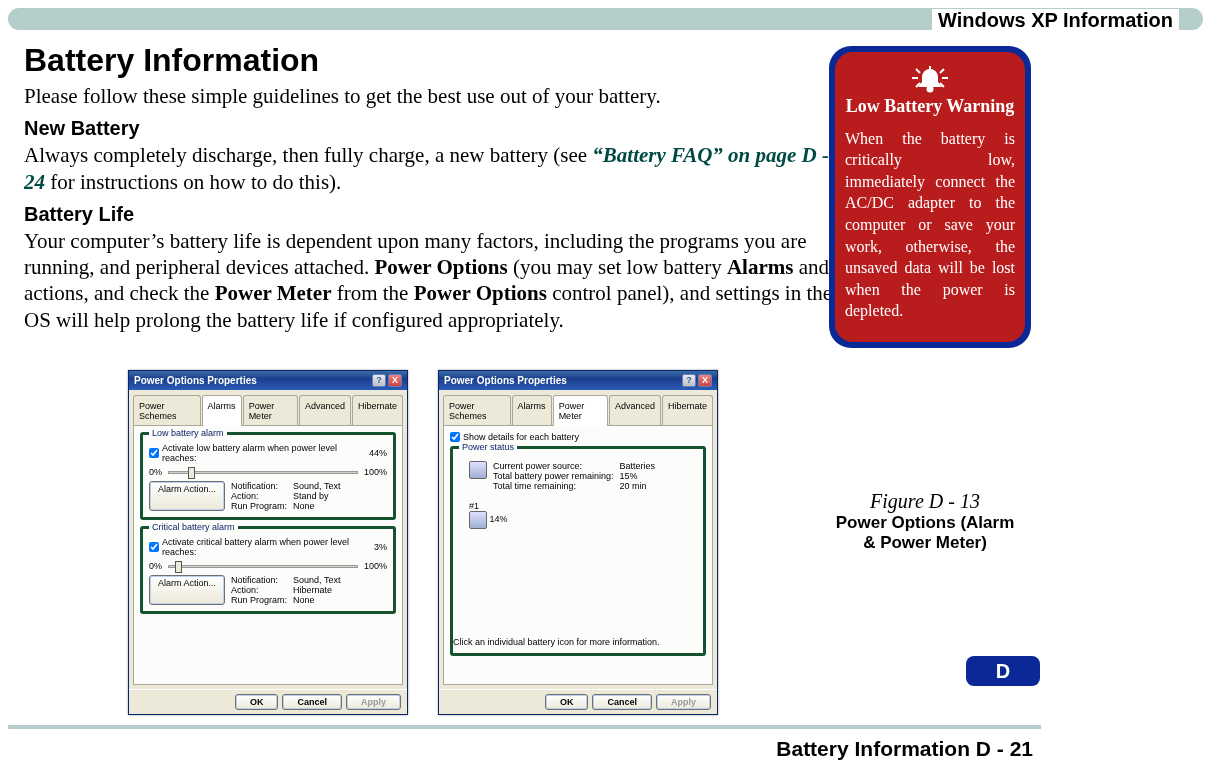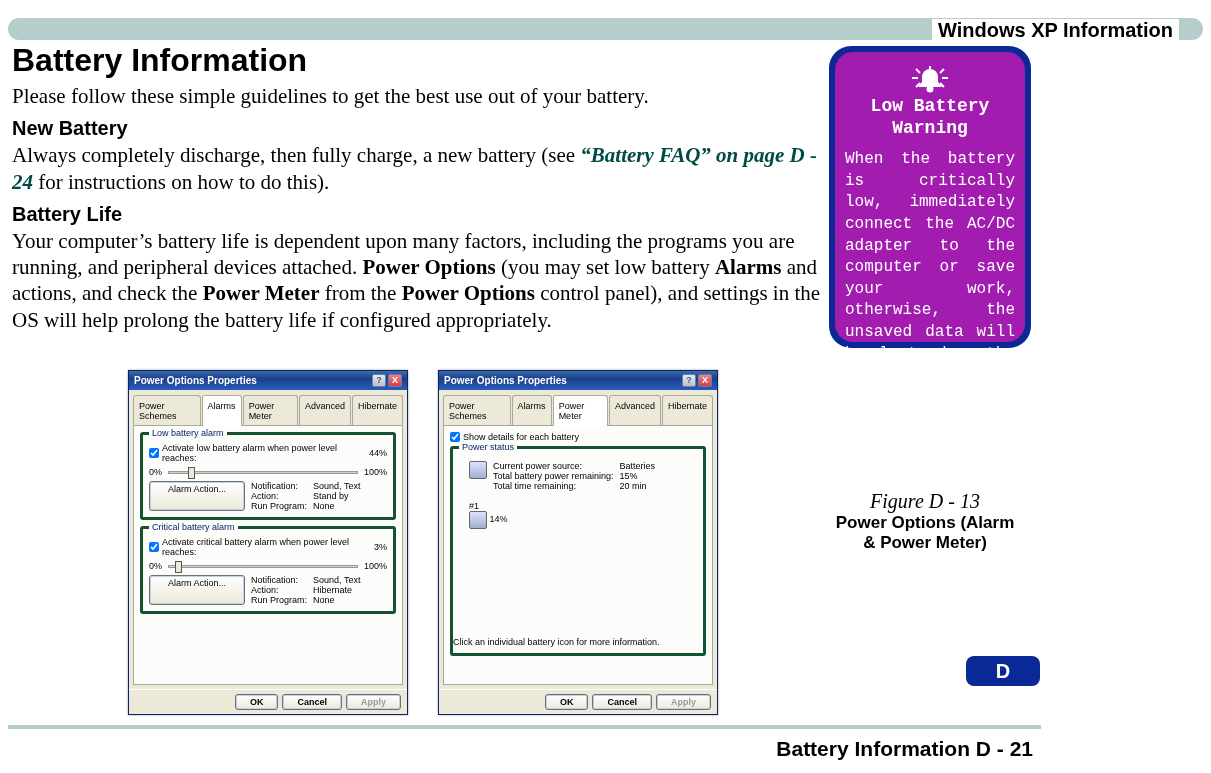--- a/index.html
+++ b/index.html
@@ -7,42 +7,42 @@
     font-family: "Times New Roman", Times, serif;
     background: #fff;
     width: 1211px;
     height: 773px;
     position: relative;
     font-size: 20px;
     color: #000;
   }
   .header-bar {
     position: absolute;
-    top: 18px;
+    top: 8px;
     left: 8px;
     right: 8px;
     height: 22px;
     background: #b6cecb;
     border-radius: 11px;
   }
   .header-title {
     position: absolute;
     right: 24px;
     top: 1px;
     font-family: Arial, Helvetica, sans-serif;
     font-weight: bold;
     font-size: 20px;
     color: #000;
     background: #fff;
     padding: 0 6px;
   }
   .main {
     position: absolute;
     top: 42px;
-    left: 12px;
+    left: 24px;
     width: 830px;
   }
   h1 {
     font-family: Arial, Helvetica, sans-serif;
     font-size: 32px;
     font-weight: bold;
     margin-bottom: 4px;
   }
   .para {
     font-size: 21px;
@@ -65,24 +65,24 @@
     right: 180px;
     width: 202px;
     height: 302px;
     background: #0a2896;
     border-radius: 22px;
     padding: 6px;
   }
   .callout-inner {
     width: 100%;
     height: 100%;
-    background: #a21caf;
+    background: #b91c1c;
     border-radius: 18px;
     padding: 12px 10px;
-    font-family: Liberation Mono, monospace;
+    font-family: Liberation Serif, serif;
     color: #fff;
     text-align: center;
   }
   .callout-icon {
     display: block;
     margin: 0 auto 2px;
   }
   .callout-title {
     font-weight: bold;
     font-size: 18px;
@@ -186,21 +186,21 @@
     top:-5px;
     width:7px;height:12px;
     background:#ece9d8;
     border:1px solid #555;
   }
   .btn-xp {
     display:inline-block;
     border: 1px solid #707070;
     background: linear-gradient(#fff,#ece9d8);
     border-radius: 3px;
-    padding: 2px 18px;
+    padding: 2px 8px;
     font-size: 9px;
     box-shadow: 0 0 0 1px #bcd1f0 inset;
   }
   .info-row { display:flex; gap:6px; margin-top:4px; font-size:9px; }
   .dlg-bottom {
     display:flex;
     justify-content:flex-end;
     gap:4px;
     padding: 4px 6px;
     background:#ece9d8;

